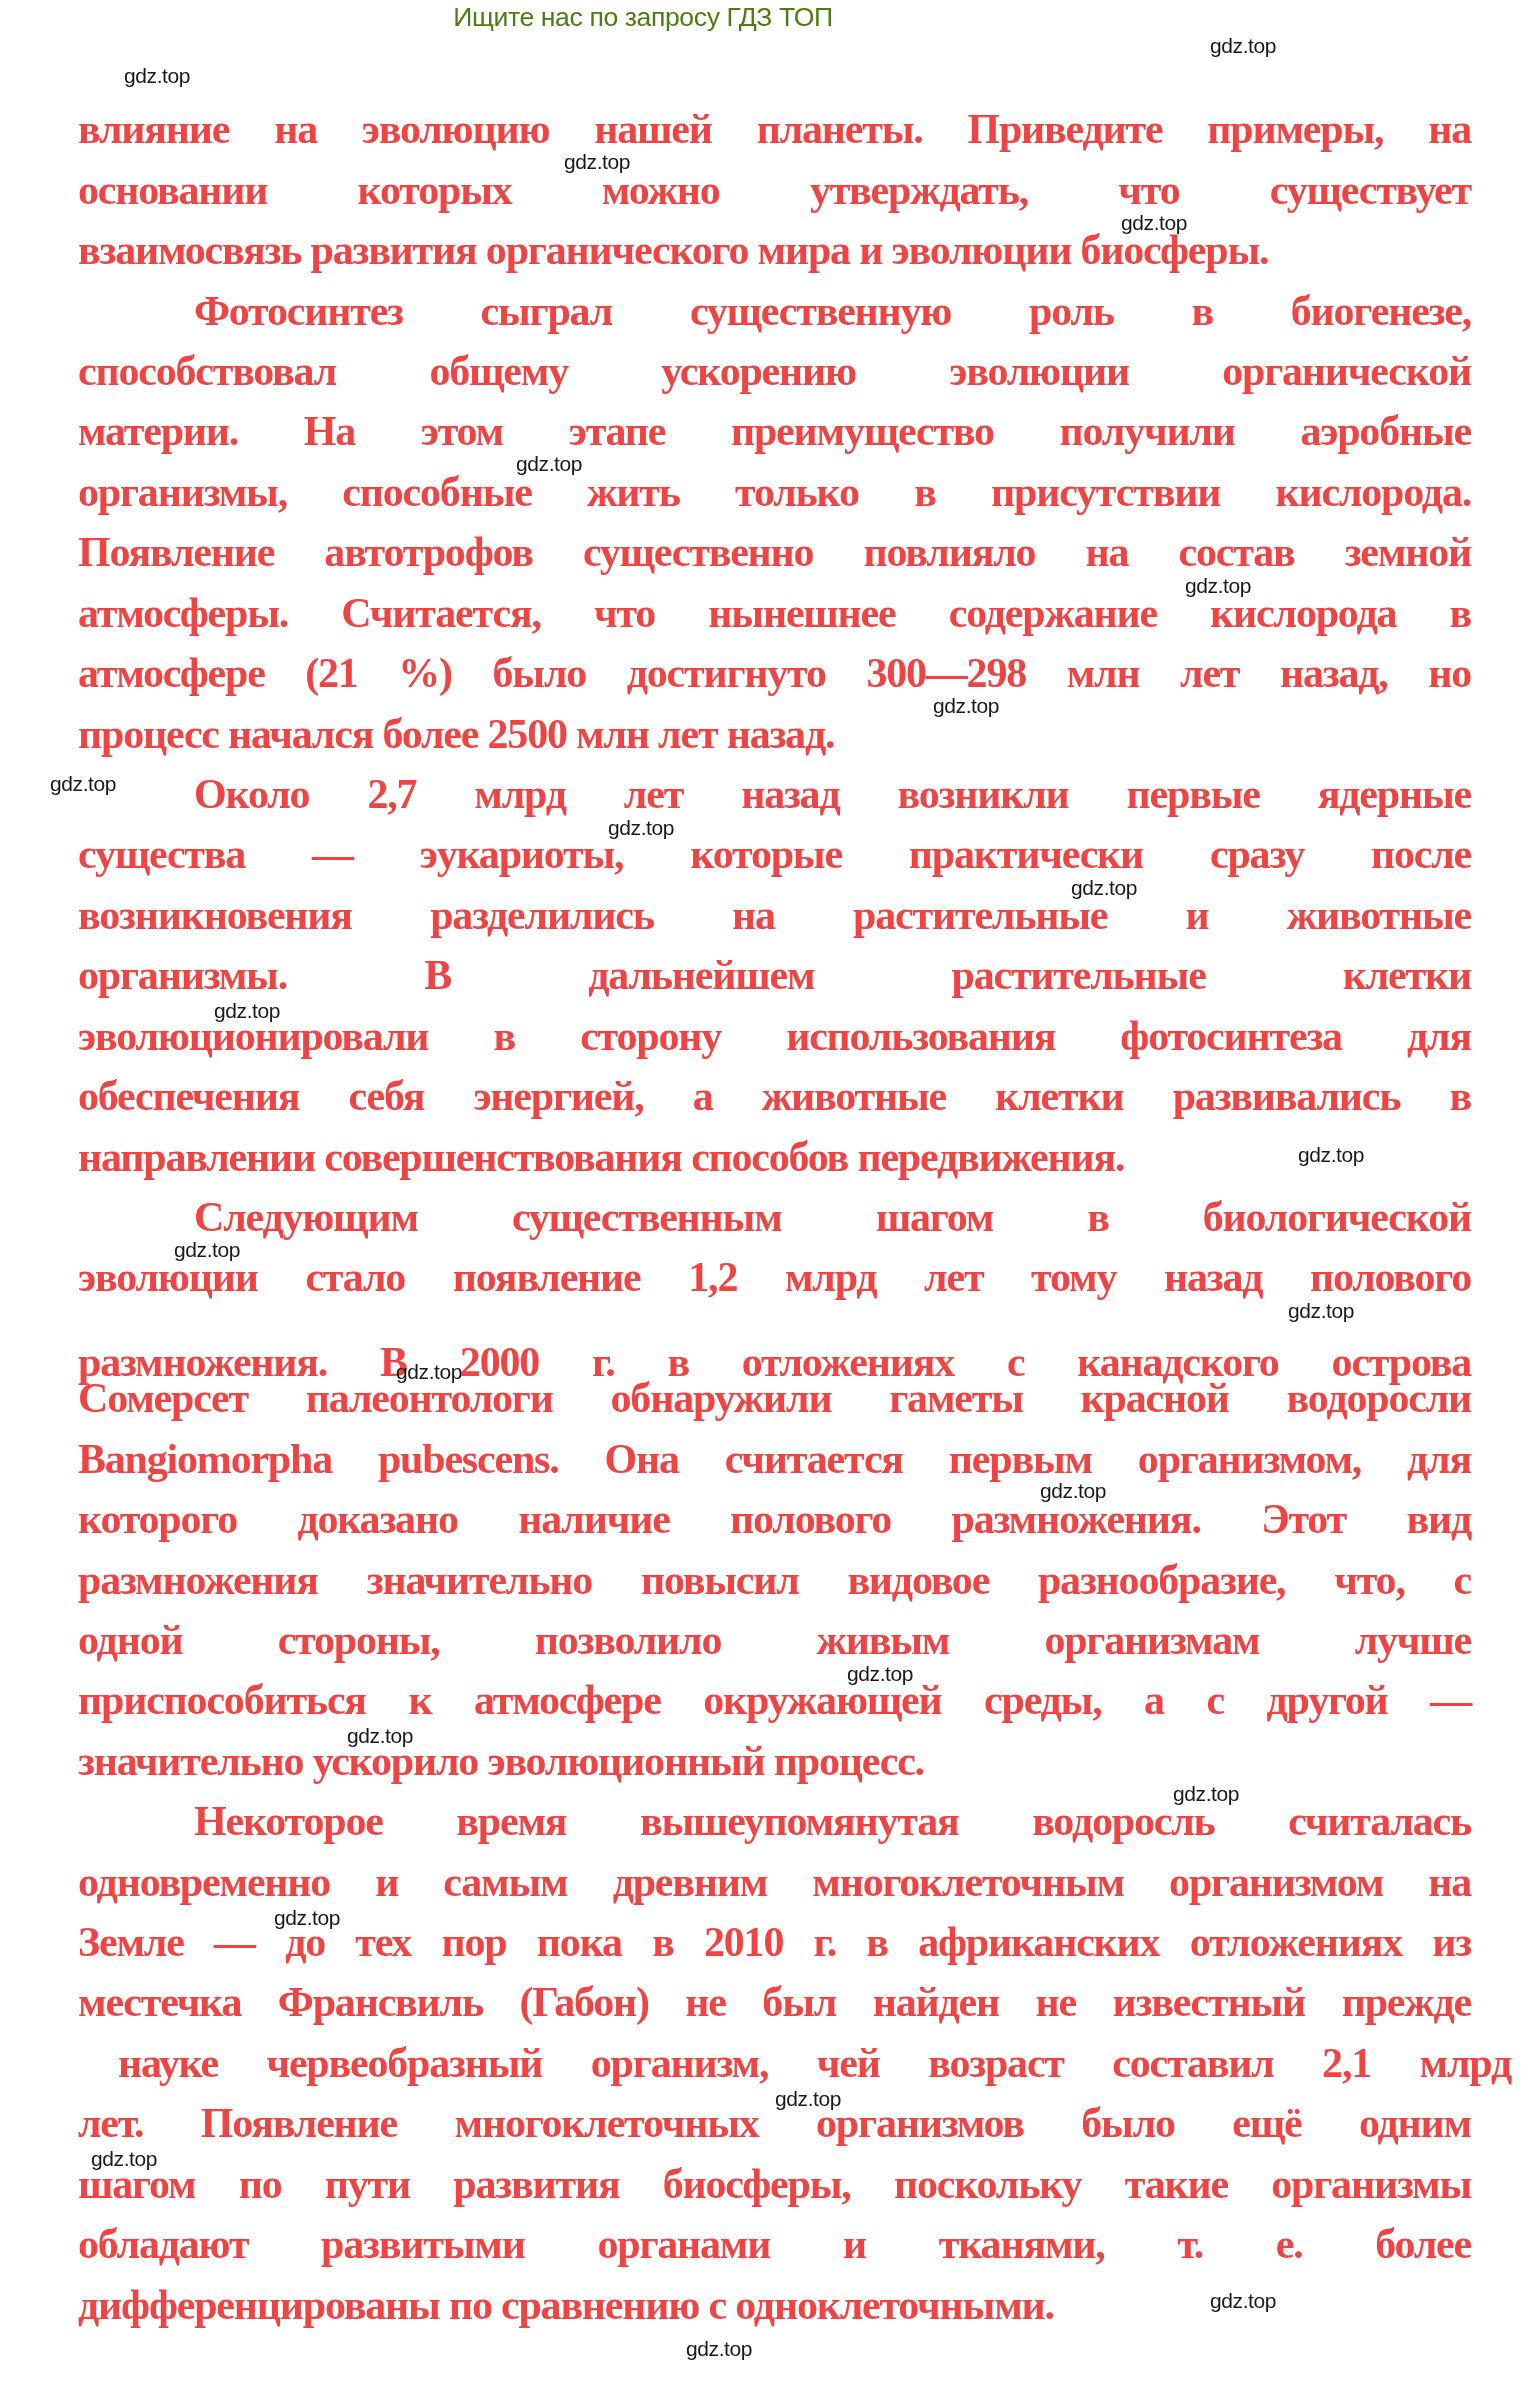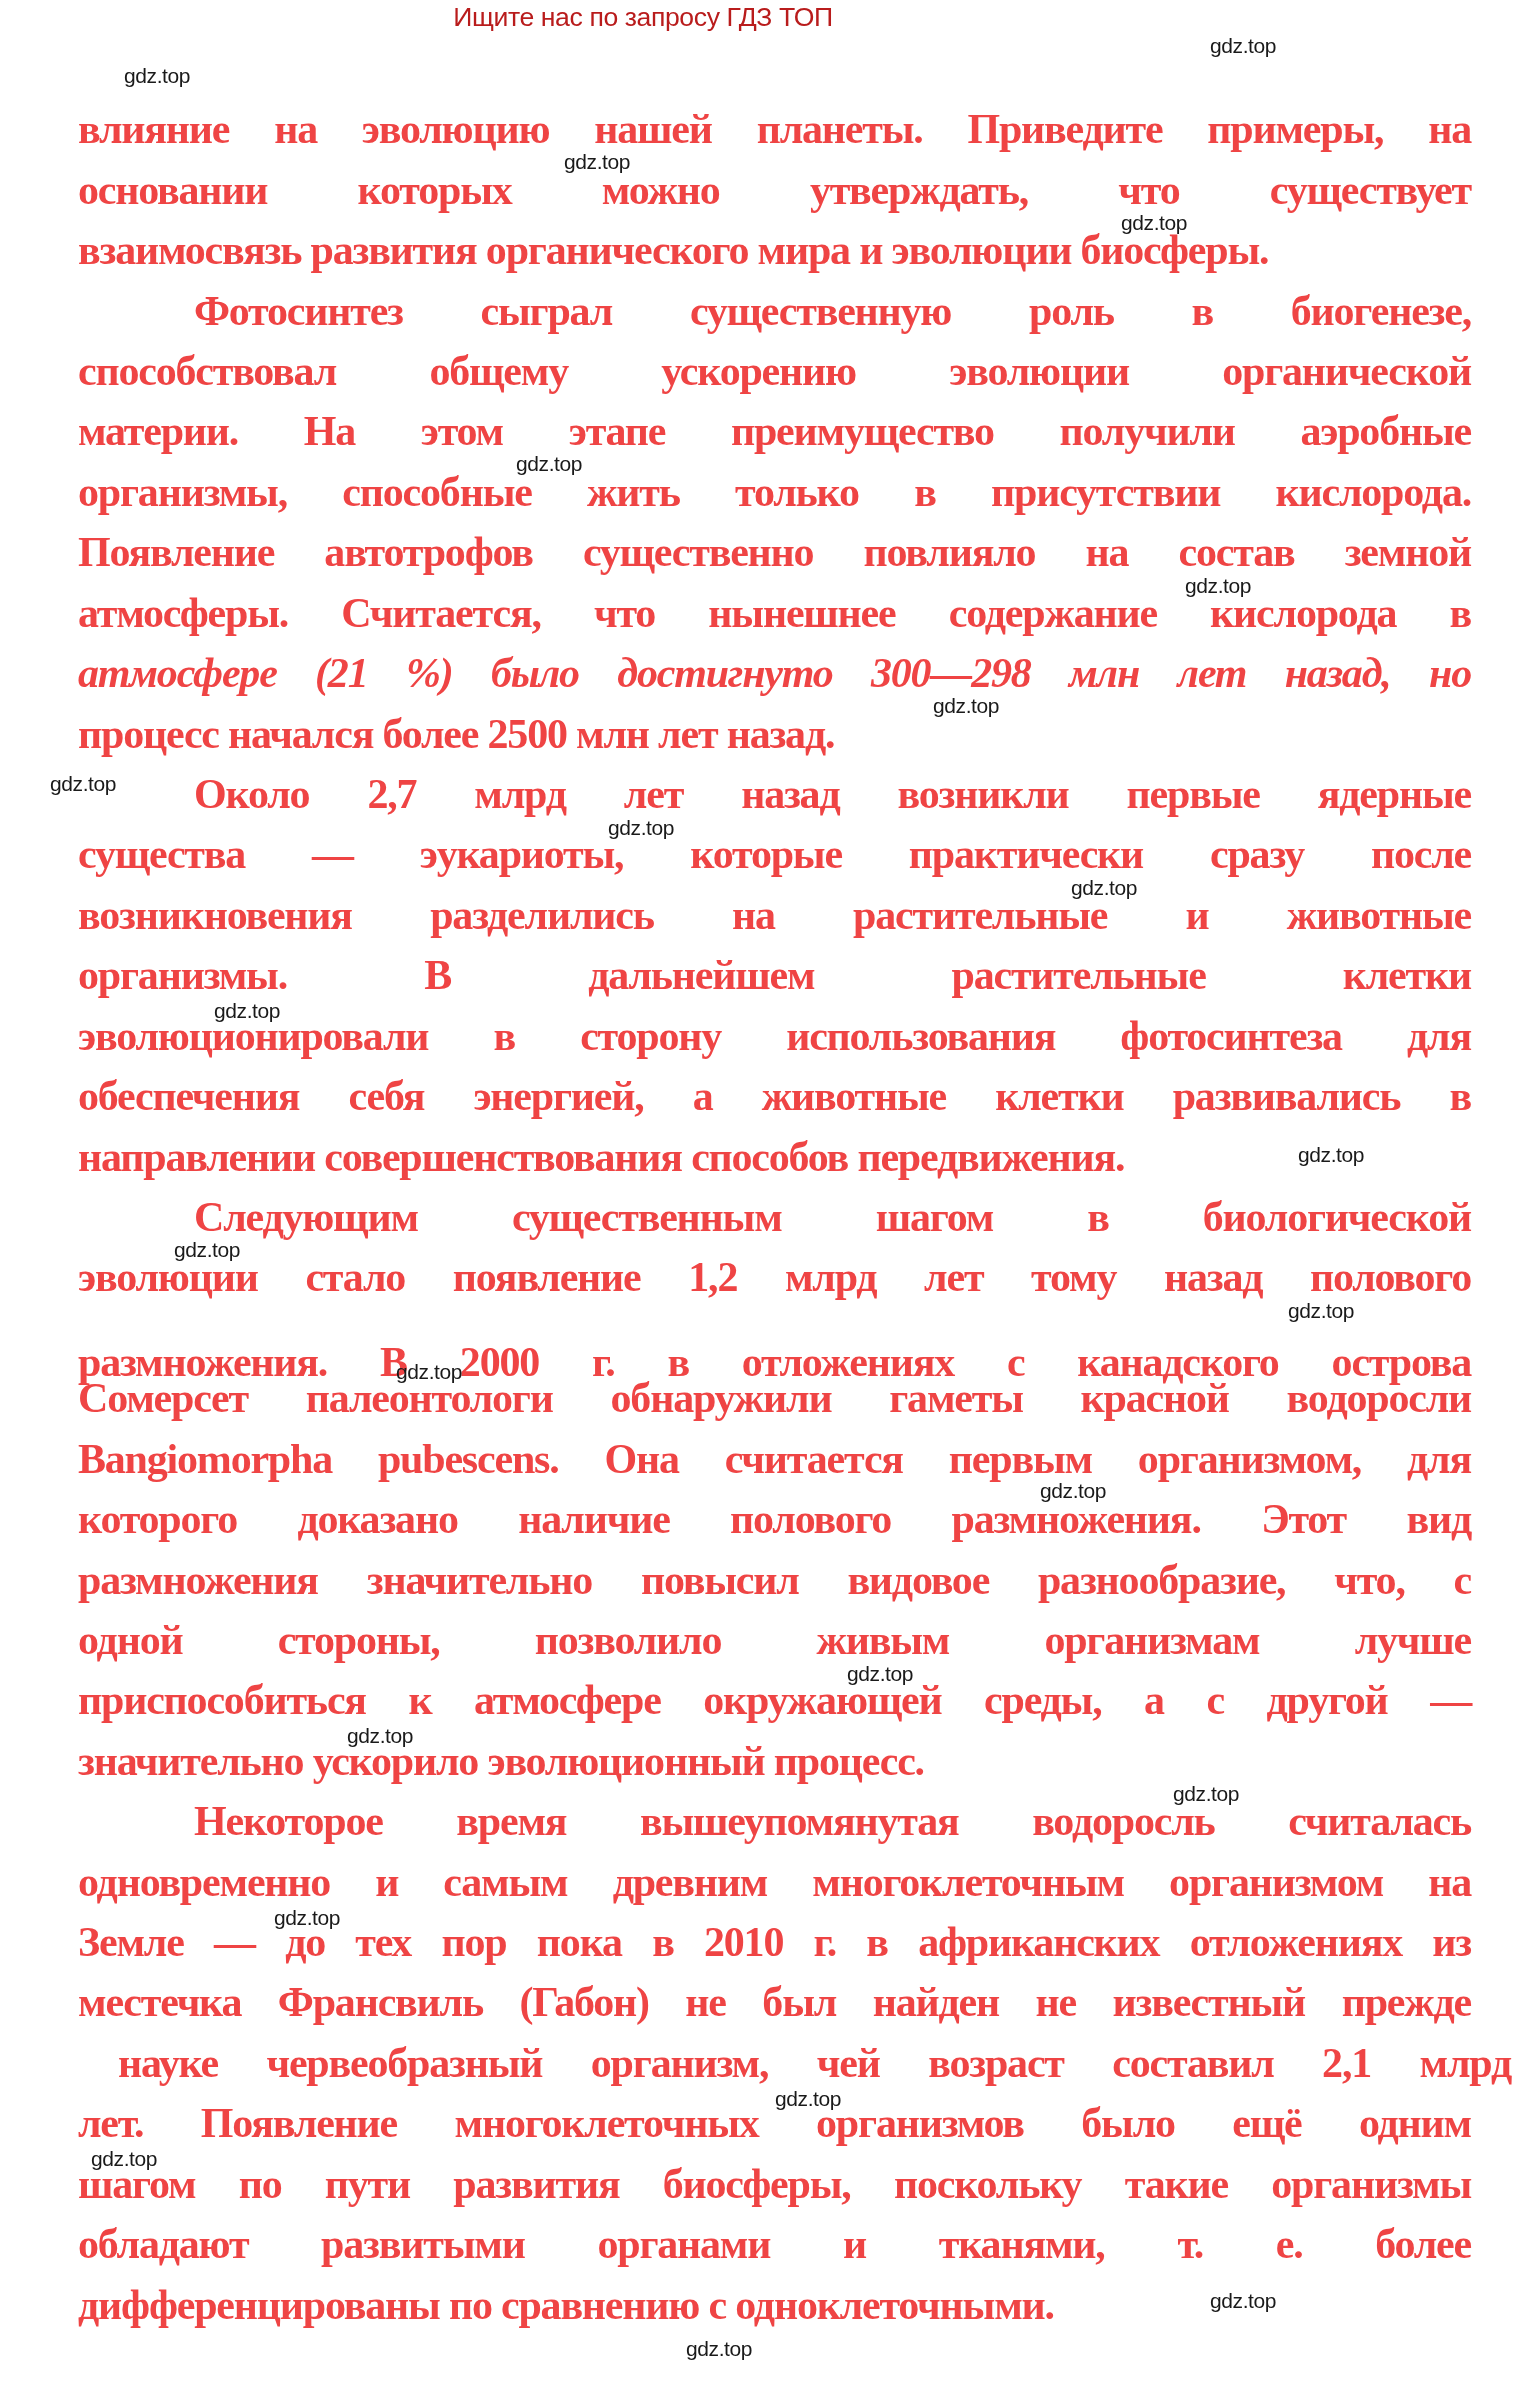--- a/index.html
+++ b/index.html
@@ -1,19 +1,19 @@
 <!DOCTYPE html>
 <html style="font-size:12.5px"><head>
 <meta charset="utf-8">
 <style>
   html, body { margin: 0; padding: 0; background: #ffffff; }
   body { width: 1521px; height: 2401px; position: relative; overflow: hidden; }
   .header {
     position: absolute; left: 0; top: 1.6px; width: 1286px; text-align: center;
-    font-family: "Liberation Sans", sans-serif; font-size: 26.6px; color: #b91c1c;
+    font-family: "Liberation Sans", sans-serif; font-size: 26.6px; color: #4d7c0f;
     letter-spacing: -0.4px;
   }
   .page { position: absolute; left: 78px; top: 0; width: 1393px; }
   .line {
     position: absolute; left: 0; width: 1393px; height: 60px;
     font-family: "Liberation Serif", serif; font-weight: bold; font-size: 42px;
     line-height: 60px; color: #ef4444;
     text-align: justify; text-align-last: justify; white-space: nowrap;
     transform-origin: left center;
   }
@@ -41,21 +41,21 @@
       <div class="line" style="top: 160px;"><span class="t" style="letter-spacing: -1.2px;">основании которых можно утверждать, что существует</span></div>
       <div class="line last" style="top: 220px;"><span class="t" style="letter-spacing: -1.2px;">взаимосвязь развития органического мира и эволюции биосферы.</span></div>
     </div>
     <div>
       <div class="line indent" style="top: 281px;"><span class="t" style="letter-spacing: -1.2px;">Фотосинтез сыграл существенную роль в биогенезе,</span></div>
       <div class="line" style="top: 341px;"><span class="t" style="letter-spacing: -1.2px;">способствовал общему ускорению эволюции органической</span></div>
       <div class="line" style="top: 401px;"><span class="t" style="letter-spacing: -1.2px;">материи. На этом этапе преимущество получили аэробные</span></div>
       <div class="line" style="top: 462px;"><span class="t" style="letter-spacing: -1.2px;">организмы, способные жить только в присутствии кислорода.</span></div>
       <div class="line" style="top: 522px;"><span class="t" style="letter-spacing: -1.2px;">Появление автотрофов существенно повлияло на состав земной</span></div>
       <div class="line" style="top: 583px;"><span class="t" style="letter-spacing: -1.2px;">атмосферы. Считается, что нынешнее содержание кислорода в</span></div>
-      <div class="line" style="top: 643px;"><span class="t" style="letter-spacing: -1.2px; font-style: italic;">атмосфере (21 %) было достигнуто 300—298 млн лет назад, но</span></div>
+      <div class="line" style="top: 643px;"><span class="t" style="letter-spacing: -1.2px;">атмосфере (21 %) было достигнуто 300—298 млн лет назад, но</span></div>
       <div class="line last" style="top: 704px;"><span class="t" style="letter-spacing: -1.2px;">процесс начался более 2500 млн лет назад.</span></div>
     </div>
     <div>
       <div class="line indent" style="top: 764px;"><span class="t" style="letter-spacing: -1.2px;">Около 2,7 млрд лет назад возникли первые ядерные</span></div>
       <div class="line" style="top: 824px;"><span class="t" style="letter-spacing: -1.2px;">существа — эукариоты, которые практически сразу после</span></div>
       <div class="line" style="top: 885px;"><span class="t" style="letter-spacing: -1.2px;">возникновения разделились на растительные и животные</span></div>
       <div class="line" style="top: 945px;"><span class="t" style="letter-spacing: -1.2px;">организмы. В дальнейшем растительные клетки</span></div>
       <div class="line" style="top: 1006px;"><span class="t" style="letter-spacing: -1.2px;">эволюционировали в сторону использования фотосинтеза для</span></div>
       <div class="line" style="top: 1066px;"><span class="t" style="letter-spacing: -1.2px;">обеспечения себя энергией, а животные клетки развивались в</span></div>
       <div class="line last" style="top: 1127px;"><span class="t" style="letter-spacing: -1.2px;">направлении совершенствования способов передвижения.</span></div>

